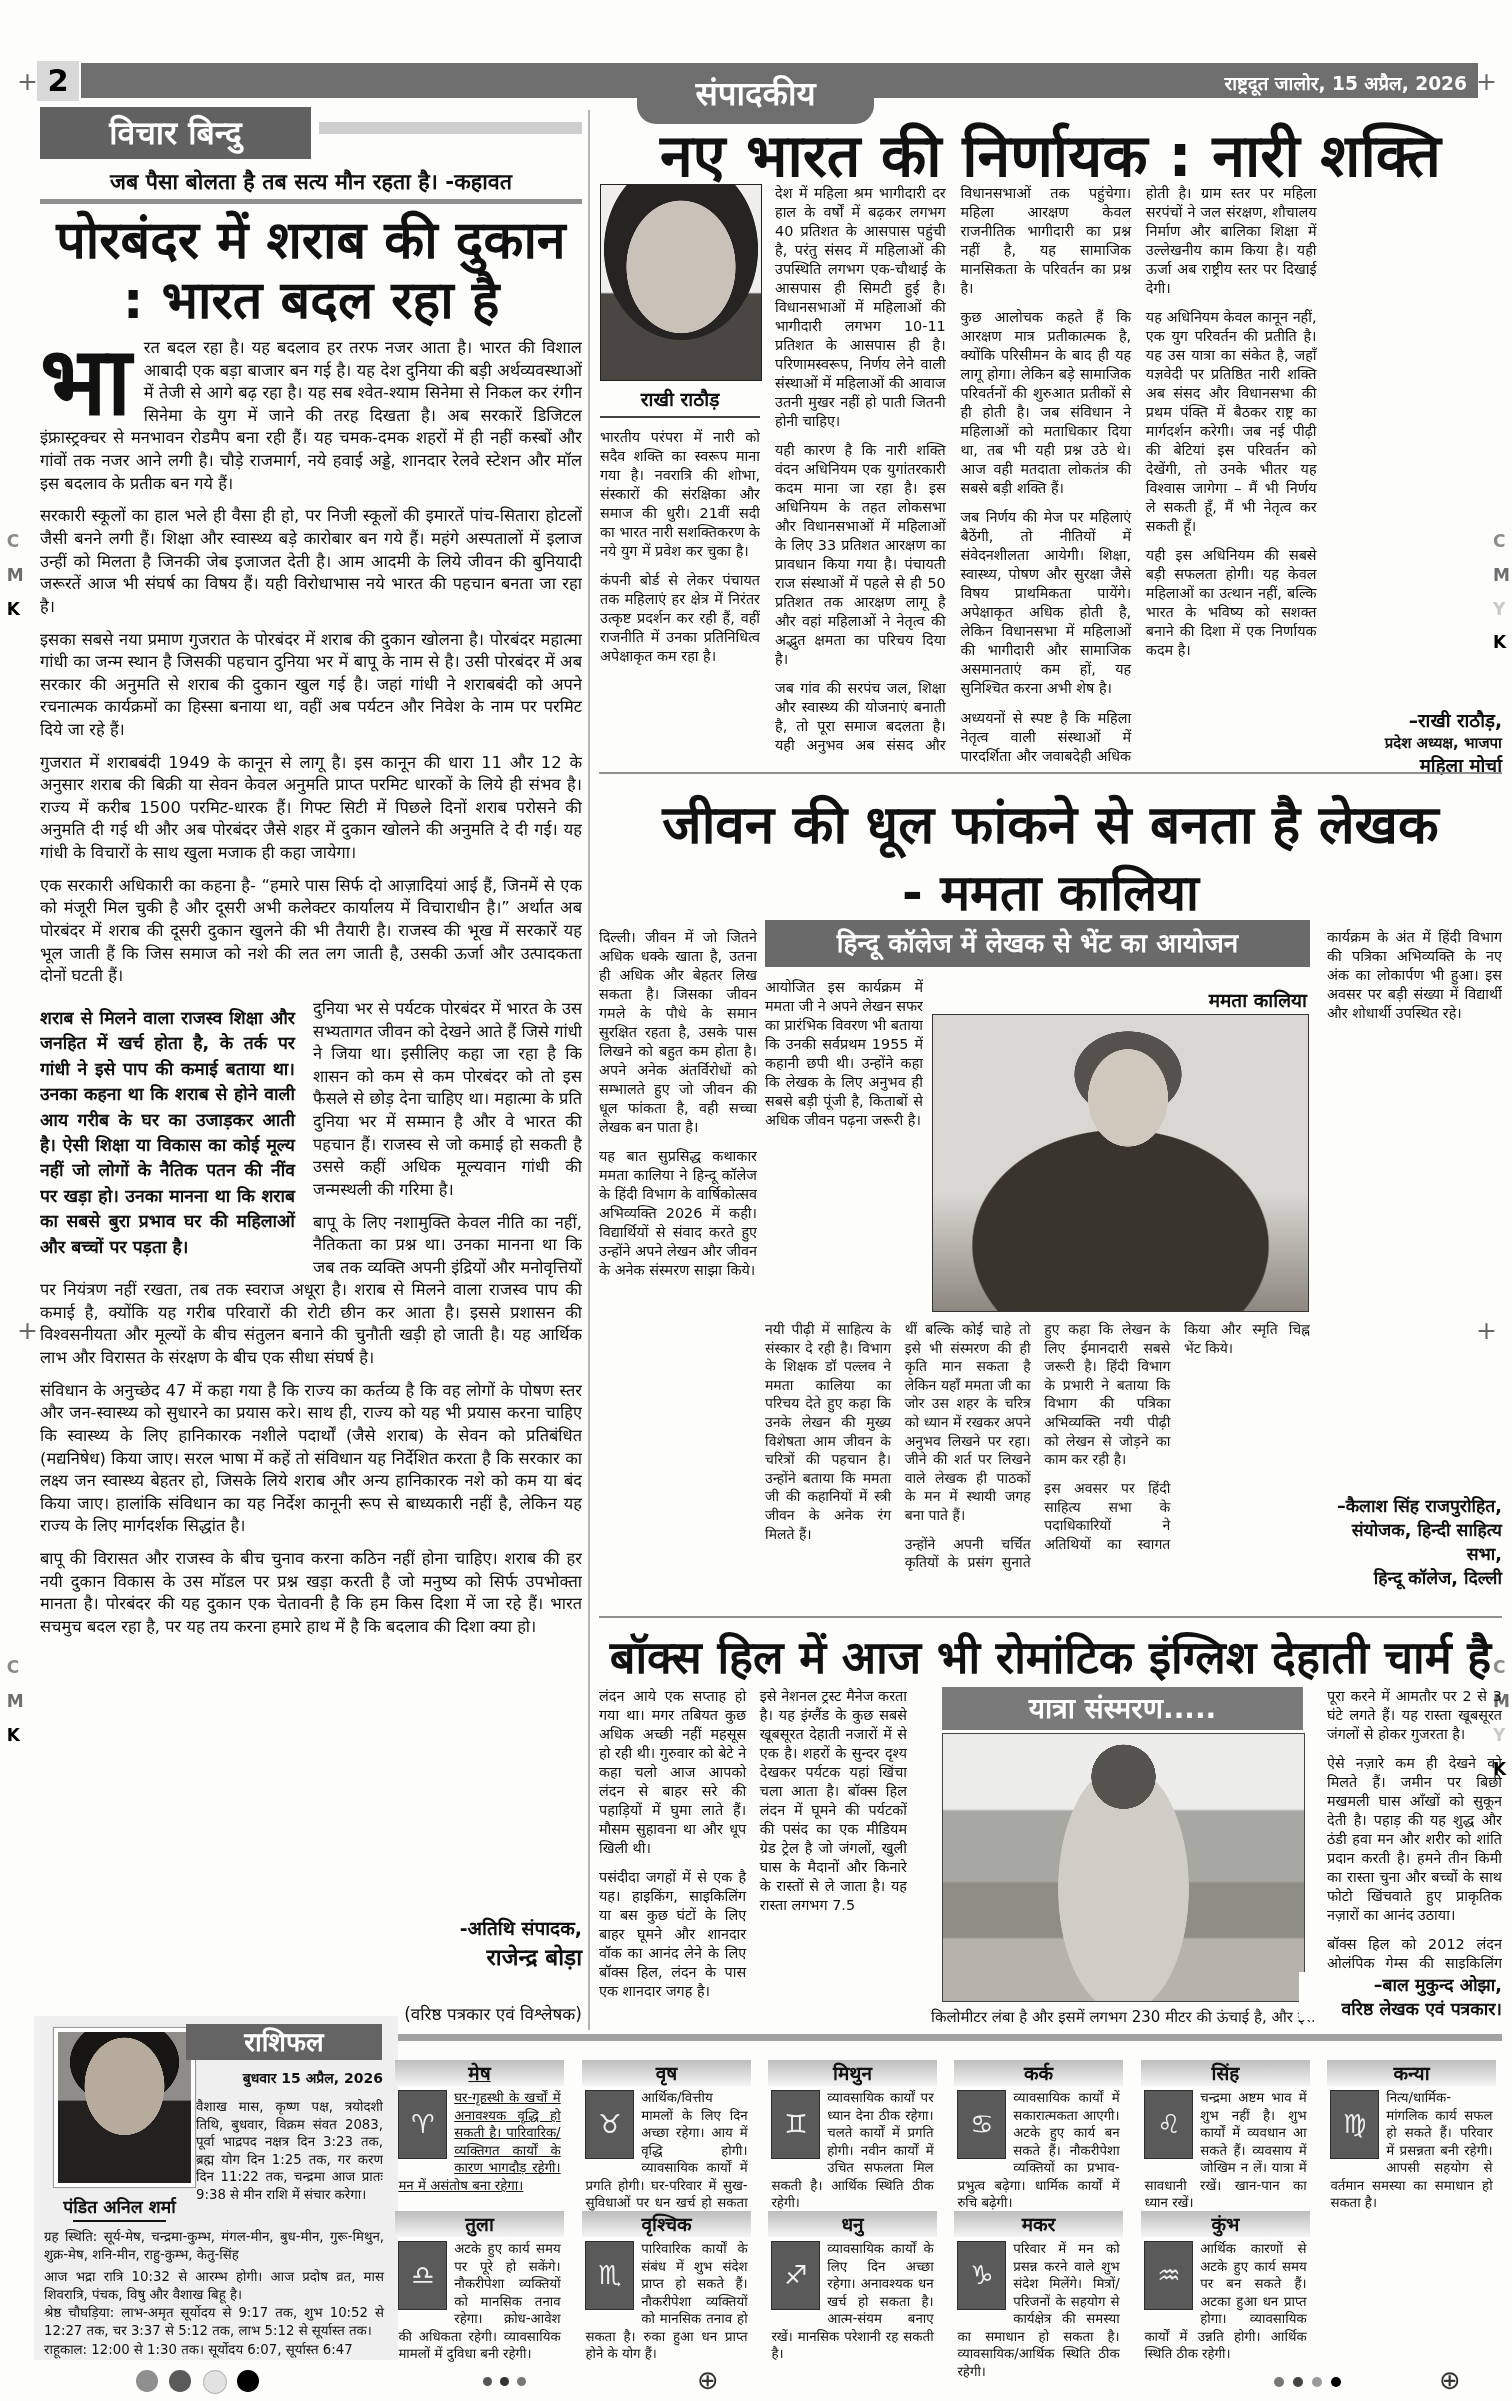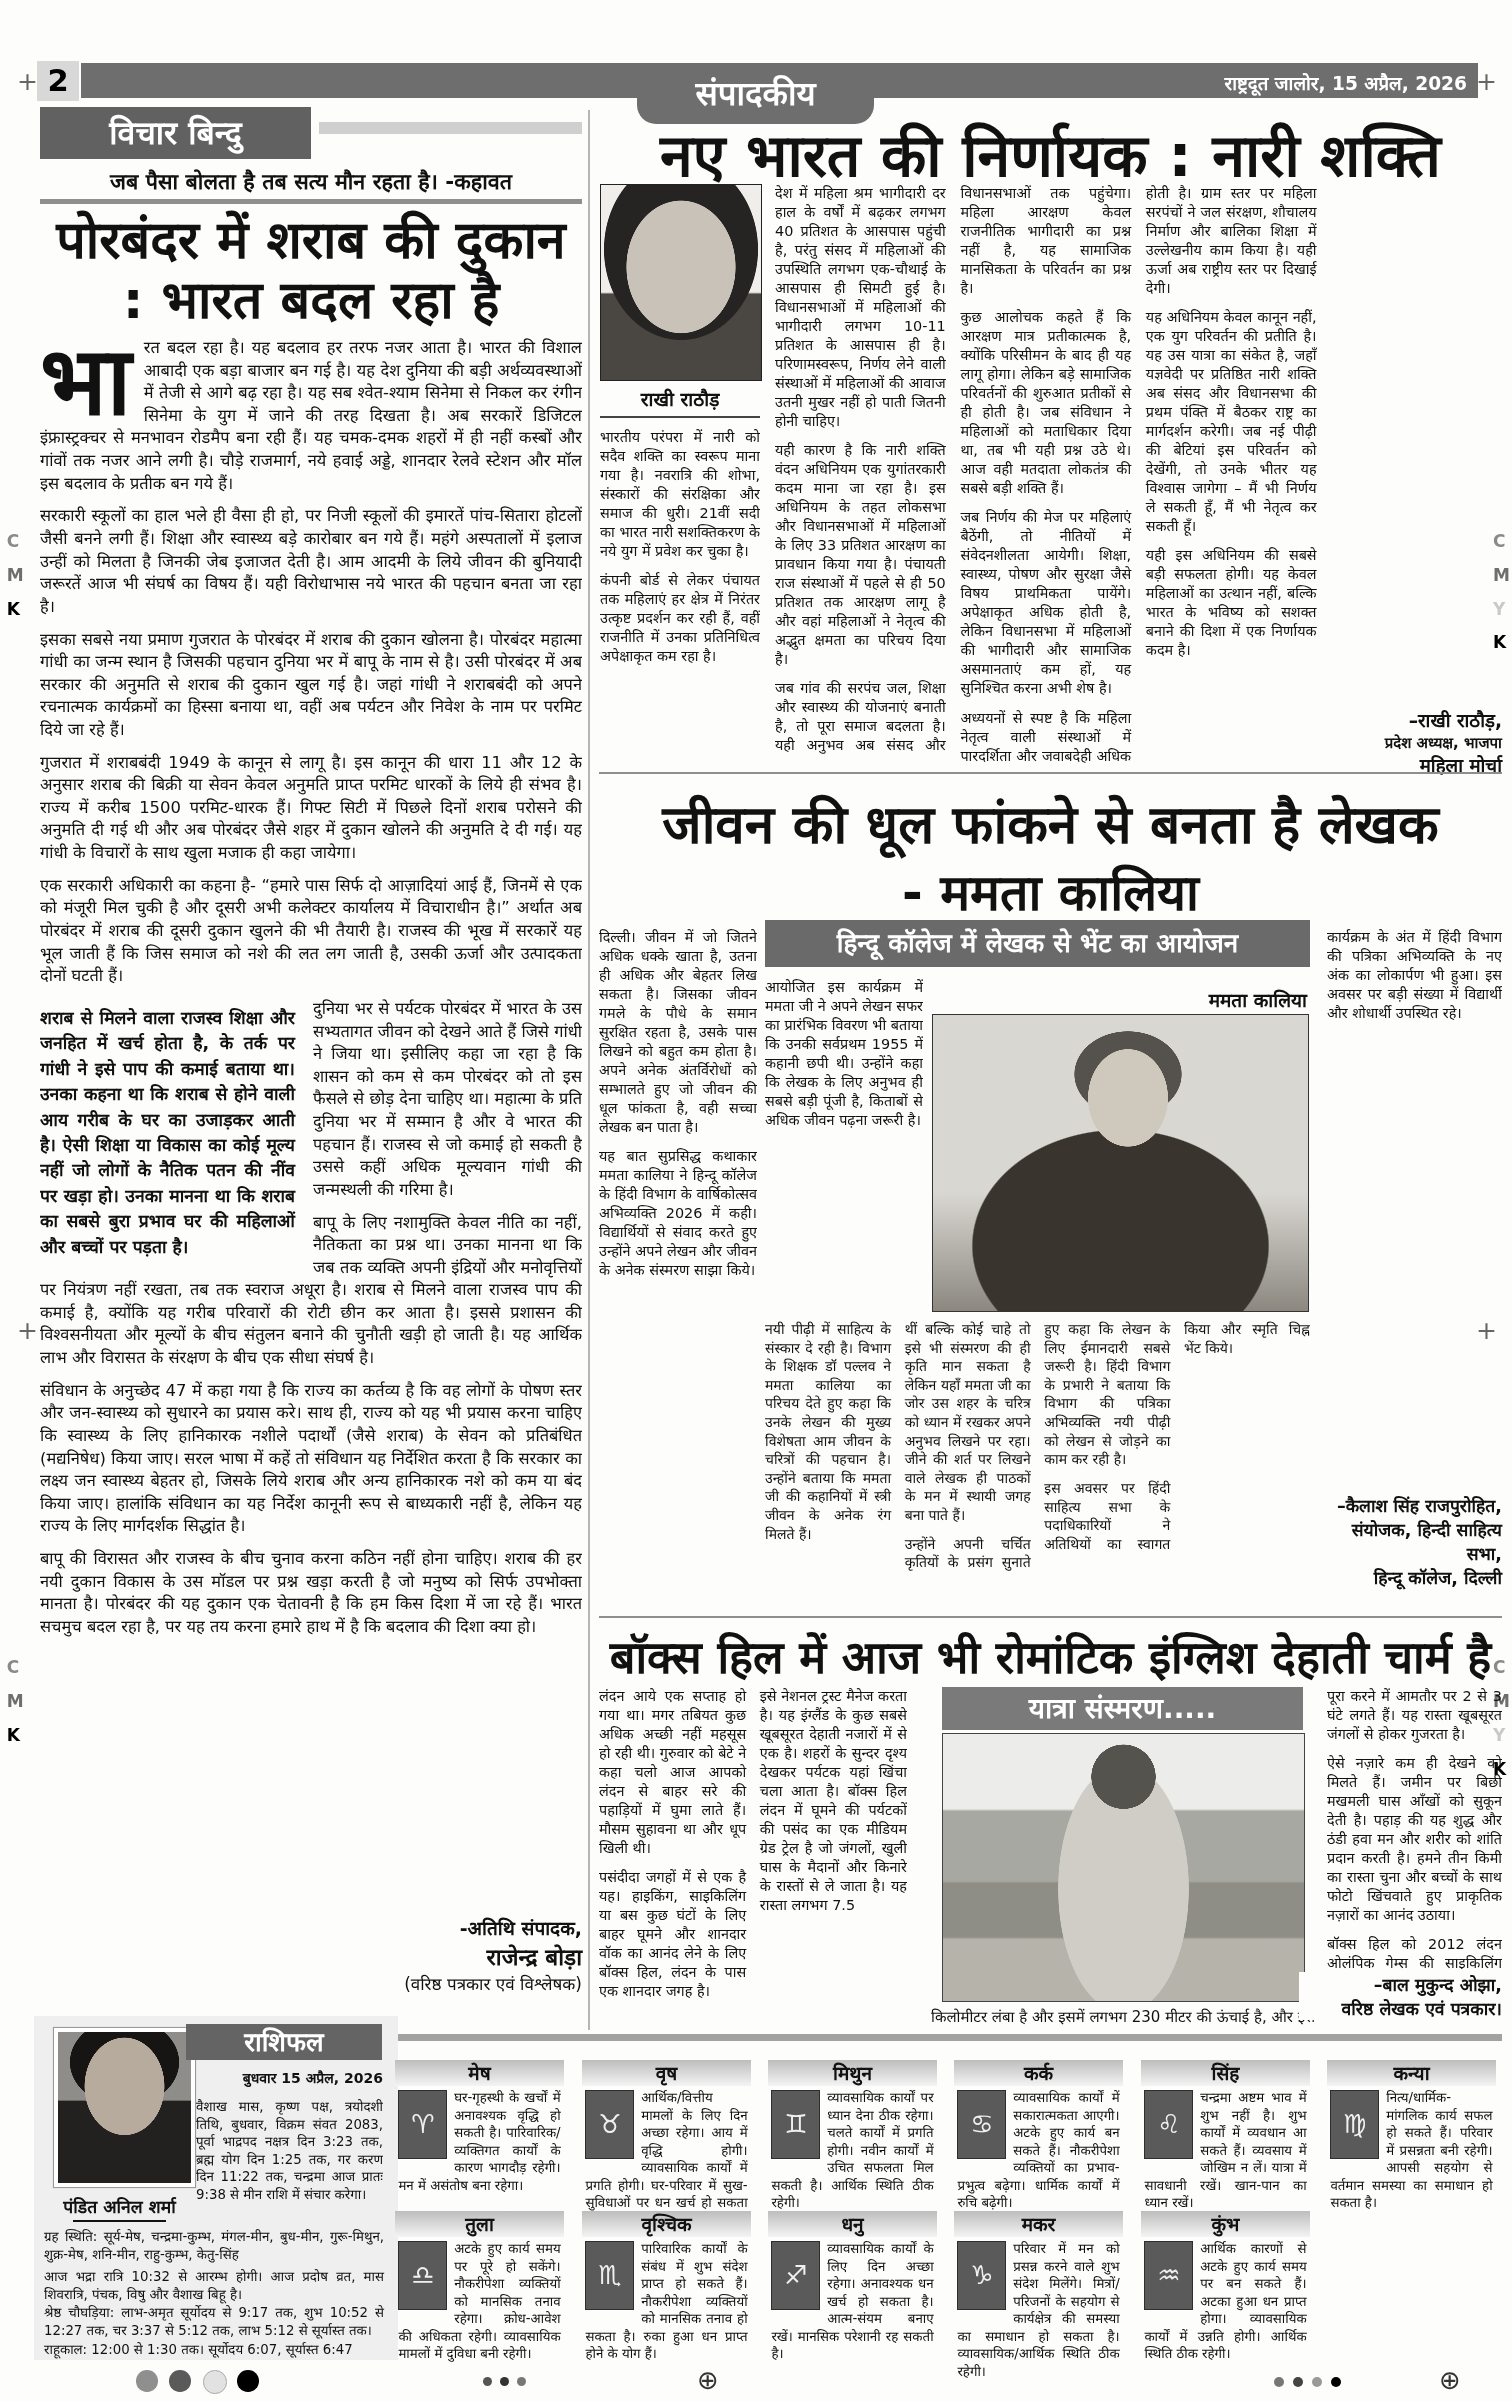--- a/index.html
+++ b/index.html
@@ -113,21 +113,21 @@
     <p>एक सरकारी अधिकारी का कहना है- “हमारे पास सिर्फ दो आज़ादियां आई हैं, जिनमें से एक को मंजूरी मिल चुकी है और दूसरी अभी कलेक्टर कार्यालय में विचाराधीन है।” अर्थात अब पोरबंदर में शराब की दूसरी दुकान खुलने की भी तैयारी है। राजस्व की भूख में सरकारें यह भूल जाती हैं कि जिस समाज को नशे की लत लग जाती है, उसकी ऊर्जा और उत्पादकता दोनों घटती हैं।</p>
     <div class="pullq jt">शराब से मिलने वाला राजस्व शिक्षा और जनहित में खर्च होता है, के तर्क पर गांधी ने इसे पाप की कमाई बताया था। उनका कहना था कि शराब से होने वाली आय गरीब के घर का उजाड़कर आती है। ऐसी शिक्षा या विकास का कोई मूल्य नहीं जो लोगों के नैतिक पतन की नींव पर खड़ा हो। उनका मानना था कि शराब का सबसे बुरा प्रभाव घर की महिलाओं और बच्चों पर पड़ता है।</div>
     <p>दुनिया भर से पर्यटक पोरबंदर में भारत के उस सभ्यतागत जीवन को देखने आते हैं जिसे गांधी ने जिया था। इसीलिए कहा जा रहा है कि शासन को कम से कम पोरबंदर को तो इस फैसले से छोड़ देना चाहिए था। महात्मा के प्रति दुनिया भर में सम्मान है और वे भारत की पहचान हैं। राजस्व से जो कमाई हो सकती है उससे कहीं अधिक मूल्यवान गांधी की जन्मस्थली की गरिमा है।</p>
     <p>बापू के लिए नशामुक्ति केवल नीति का नहीं, नैतिकता का प्रश्न था। उनका मानना था कि जब तक व्यक्ति अपनी इंद्रियों और मनोवृत्तियों पर नियंत्रण नहीं रखता, तब तक स्वराज अधूरा है। शराब से मिलने वाला राजस्व पाप की कमाई है, क्योंकि यह गरीब परिवारों की रोटी छीन कर आता है। इससे प्रशासन की विश्वसनीयता और मूल्यों के बीच संतुलन बनाने की चुनौती खड़ी हो जाती है। यह आर्थिक लाभ और विरासत के संरक्षण के बीच एक सीधा संघर्ष है।</p>
     <p>संविधान के अनुच्छेद 47 में कहा गया है कि राज्य का कर्तव्य है कि वह लोगों के पोषण स्तर और जन-स्वास्थ्य को सुधारने का प्रयास करे। साथ ही, राज्य को यह भी प्रयास करना चाहिए कि स्वास्थ्य के लिए हानिकारक नशीले पदार्थों (जैसे शराब) के सेवन को प्रतिबंधित (मद्यनिषेध) किया जाए। सरल भाषा में कहें तो संविधान यह निर्देशित करता है कि सरकार का लक्ष्य जन स्वास्थ्य बेहतर हो, जिसके लिये शराब और अन्य हानिकारक नशे को कम या बंद किया जाए। हालांकि संविधान का यह निर्देश कानूनी रूप से बाध्यकारी नहीं है, लेकिन यह राज्य के लिए मार्गदर्शक सिद्धांत है।</p>
     <p>बापू की विरासत और राजस्व के बीच चुनाव करना कठिन नहीं होना चाहिए। शराब की हर नयी दुकान विकास के उस मॉडल पर प्रश्न खड़ा करती है जो मनुष्य को सिर्फ उपभोक्ता मानता है। पोरबंदर की यह दुकान एक चेतावनी है कि हम किस दिशा में जा रहे हैं। भारत सचमुच बदल रहा है, पर यह तय करना हमारे हाथ में है कि बदलाव की दिशा क्या हो।</p>
   </div>
   <div class="abs rt" style="left:40px;top:1915px;width:542px;">
     <div class="b" style="font-size:19px;">-अतिथि संपादक,</div>
     <div class="b" style="font-size:22.6px;">राजेन्द्र बोड़ा</div>
-    <div style="font-size:17px;">(वरिष्ठ पत्रकार एवं विश्लेषक)</div>
+    <div style="font-size:17px;margin-top:30px;">(वरिष्ठ पत्रकार एवं विश्लेषक)</div>
   </div>
 
   <div class="abs thinline" style="left:588px;top:110px;width:1.7px;height:1920px;"></div>
 
   <div class="abs ctr nari-h" style="left:599px;top:113px;width:903px;">नए भारत की निर्णायक : नारी शक्ति</div>
   <div class="abs photoframe photo-rakhi" style="left:600px;top:184px;width:160px;height:195px;"></div>
   <div class="abs caption" style="left:600px;top:386px;width:160px;font-size:19px;">राखी राठौड़</div>
   <div class="abs" style="left:600px;top:416px;width:160px;height:1.7px;background:#444;"></div>
   <div class="abs coltxt jt" style="left:600px;top:428px;width:160px;height:339px;overflow:hidden;">
     <p>भारतीय परंपरा में नारी को सदैव शक्ति का स्वरूप माना गया है। नवरात्रि की शोभा, संस्कारों की संरक्षिका और समाज की धुरी। 21वीं सदी का भारत नारी सशक्तिकरण के नये युग में प्रवेश कर चुका है।</p>
@@ -215,21 +215,21 @@
   <div class="abs caption" style="left:46px;top:2194px;width:147px;font-size:17.5px;">पंडित अनिल शर्मा</div>
   <div class="abs" style="left:73px;top:2220px;width:93px;height:1.7px;background:#111;"></div>
   <div class="abs r-ribbon" style="left:186px;top:2024px;width:196px;height:36px;">राशिफल</div>
   <div class="abs pdate" style="left:196px;top:2068px;width:187px;">बुधवार 15 अप्रैल, 2026</div>
   <div class="abs ptext jt" style="left:196px;top:2098px;width:187px;height:126px;overflow:hidden;">वैशाख मास, कृष्ण पक्ष, त्रयोदशी तिथि, बुधवार, विक्रम संवत 2083, पूर्वा भाद्रपद नक्षत्र दिन 3:23 तक, ब्रह्म योग दिन 1:25 तक, गर करण दिन 11:22 तक, चन्द्रमा आज प्रातः 9:38 से मीन राशि में संचार करेगा।</div>
   <div class="abs ptext jt" style="left:44px;top:2228px;width:340px;">ग्रह स्थिति: सूर्य-मेष, चन्द्रमा-कुम्भ, मंगल-मीन, बुध-मीन, गुरू-मिथुन, शुक्र-मेष, शनि-मीन, राहु-कुम्भ, केतु-सिंह</div>
   <div class="abs ptext jt" style="left:44px;top:2268px;width:340px;">आज भद्रा रात्रि 10:32 से आरम्भ होगी। आज प्रदोष व्रत, मास शिवरात्रि, पंचक, विषु और वैशाख बिहू है।</div>
   <div class="abs ptext jt" style="left:44px;top:2304px;width:340px;">श्रेष्ठ चौघड़िया: लाभ-अमृत सूर्योदय से 9:17 तक, शुभ 10:52 से 12:27 तक, चर 3:37 से 5:12 तक, लाभ 5:12 से सूर्यास्त तक।</div>
   <div class="abs ptext" style="left:44px;top:2341px;width:340px;">राहूकाल: 12:00 से 1:30 तक। सूर्योदय 6:07, सूर्यास्त 6:47</div>
 
-  <div class="zbox" style="left:395px;top:2060px;">
+  <div class="zbox" style="left:395px;top:2060px;text-decoration:underline;">
     <div class="zhead">मेष</div>
     <div class="zbody"><span class="zicon">♈</span><span>घर-गृहस्थी के खर्चों में अनावश्यक वृद्धि हो सकती है। पारिवारिक/व्यक्तिगत कार्यों के कारण भागदौड़ रहेगी। मन में असंतोष बना रहेगा।</span></div>
   </div>
   <div class="zbox" style="left:582px;top:2060px;">
     <div class="zhead">वृष</div>
     <div class="zbody"><span class="zicon">♉</span><span>आर्थिक/वित्तीय मामलों के लिए दिन अच्छा रहेगा। आय में वृद्धि होगी। व्यावसायिक कार्यों में प्रगति होगी। घर-परिवार में सुख-सुविधाओं पर धन खर्च हो सकता है।</span></div>
   </div>
   <div class="zbox" style="left:768px;top:2060px;">
     <div class="zhead">मिथुन</div>
     <div class="zbody"><span class="zicon">♊</span><span>व्यावसायिक कार्यों पर ध्यान देना ठीक रहेगा। चलते कार्यों में प्रगति होगी। नवीन कार्यों में उचित सफलता मिल सकती है। आर्थिक स्थिति ठीक रहेगी।</span></div>

